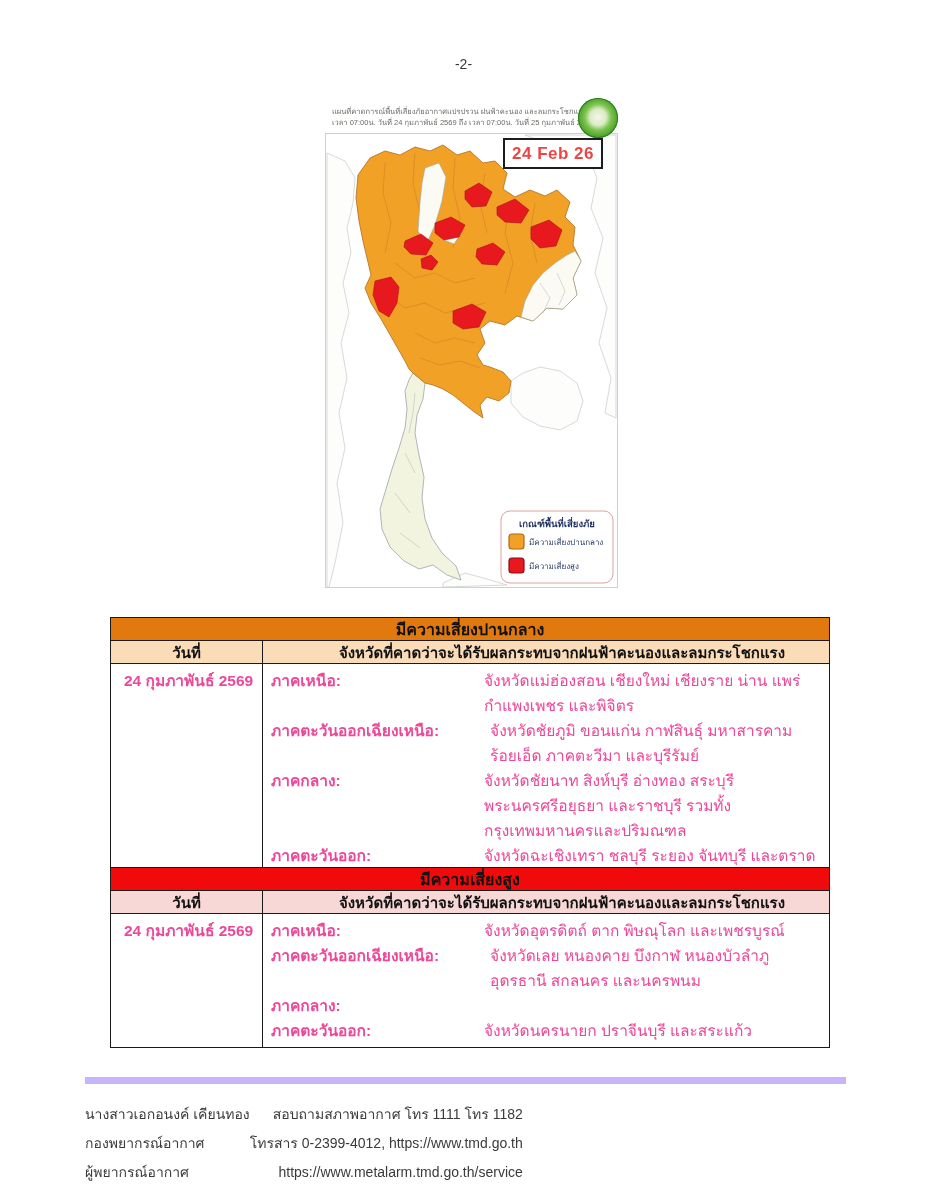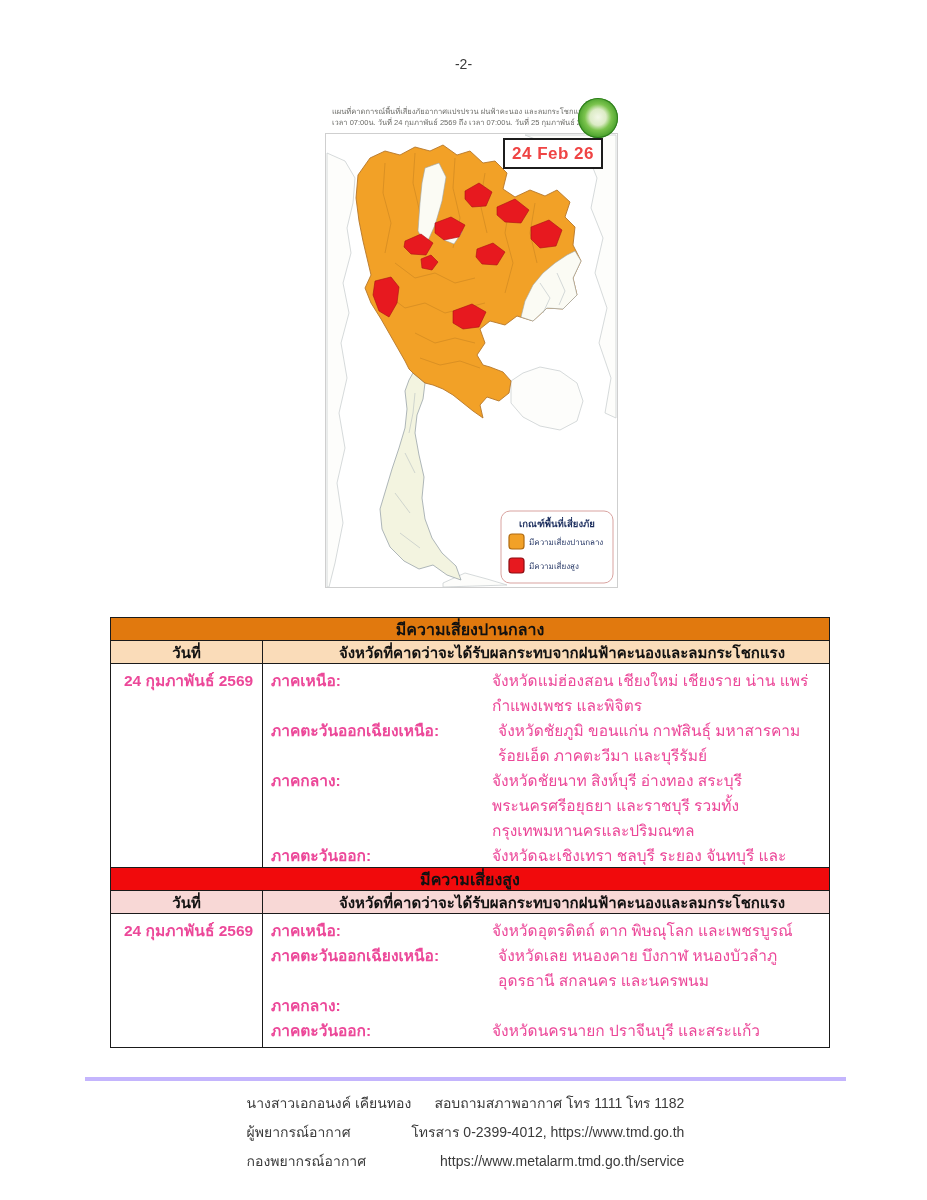--- a/index.html
+++ b/index.html
@@ -33,27 +33,27 @@
   .tbl-subheader { display:flex; height:23px; border-bottom:1.5px solid #1a1a1a; font-weight:bold; font-size:15px; color:#111;gap:32px; }
   .tbl-moderate .tbl-subheader { background:#FADCB9; }
   .tbl-high .tbl-subheader { background:#F8D8D6; }
   .sub-date { width:152px; border-right:1.5px solid #1a1a1a; text-align:center; line-height:23px; }
   .sub-prov { flex:1; text-align:center; line-height:23px; }
   .tbl-body { display:flex; font-size:15.5px; color:#ec4899; }
   .tbl-moderate .tbl-body { min-height:181px; }
   .tbl-high .tbl-body { min-height:133px; }
   .body-date { width:152px; border-right:1.5px solid #1a1a1a; padding:4px 4px 0 13px; font-weight:bold; white-space:nowrap; }
   .body-regions { flex:1; padding:4px 8px 4px 8px; }
-  .region-row { display:flex; line-height:25px;gap:8px; }
+  .region-row { display:flex; line-height:25px; }
   .region-label { min-width:166px; font-weight:bold; white-space:nowrap; padding-right:4px; }
   .region-text { flex:1;margin-left:47px; }
 
   
-  .footer { position:absolute; left:85px; top:1077px; width:761px; border-top:4px solid #c4b5fd;
-    padding-top:8px; display:flex; justify-content:center; font-size:14px; color:#3a3a3a; }
+  .footer { position:absolute; left:85px; top:1077px; width:761px; border-top:7px solid #c4b5fd;
+    padding-top:16px; display:flex; justify-content:flex-start; font-size:14px; color:#3a3a3a; }
   .footer .col { display:flex; flex-direction:column; }
   .footer .col.right { text-align:right; }
   .footer .line { line-height:29px; }
 </style>
 </head>
 <body>
 
 <div class="page">
 
   <div class="page-number">-2-</div>
@@ -184,22 +184,22 @@
           <div class="region-label">ภาคตะวันออก:</div>
           <div class="region-text">จังหวัดนครนายก ปราจีนบุรี และสระแก้ว</div>
         </div>
       </div>
     </div>
   </div>
 
   <div class="footer">
     <div class="col left">
       <div class="line">นางสาวเอกอนงค์  เคียนทอง</div>
+      <div class="line">กองพยากรณ์อากาศ</div>
       <div class="line">ผู้พยากรณ์อากาศ</div>
-      <div class="line">กองพยากรณ์อากาศ</div>
     </div>
     <div class="col right">
       <div class="line">สอบถามสภาพอากาศ โทร 1111 โทร 1182</div>
       <div class="line">โทรสาร 0-2399-4012, https://www.tmd.go.th</div>
       <div class="line">https://www.metalarm.tmd.go.th/service</div>
     </div>
   </div>
 
 </div>
 

